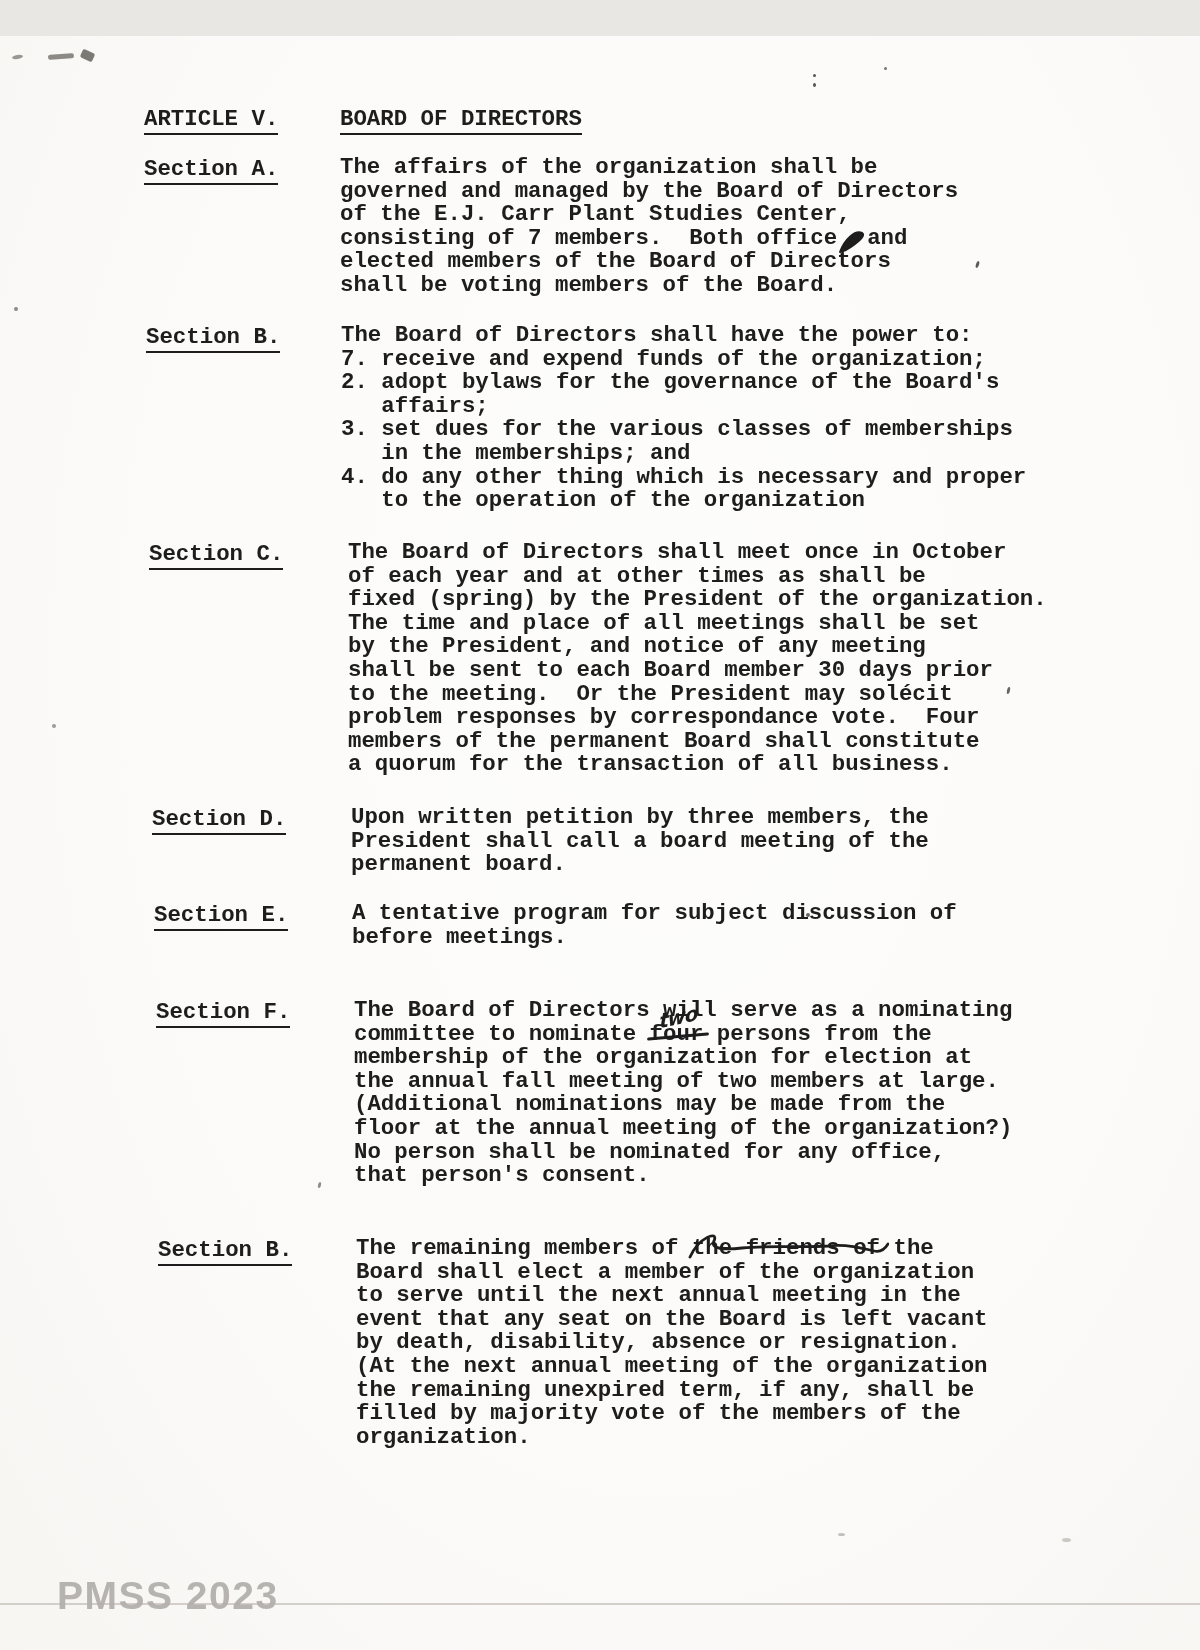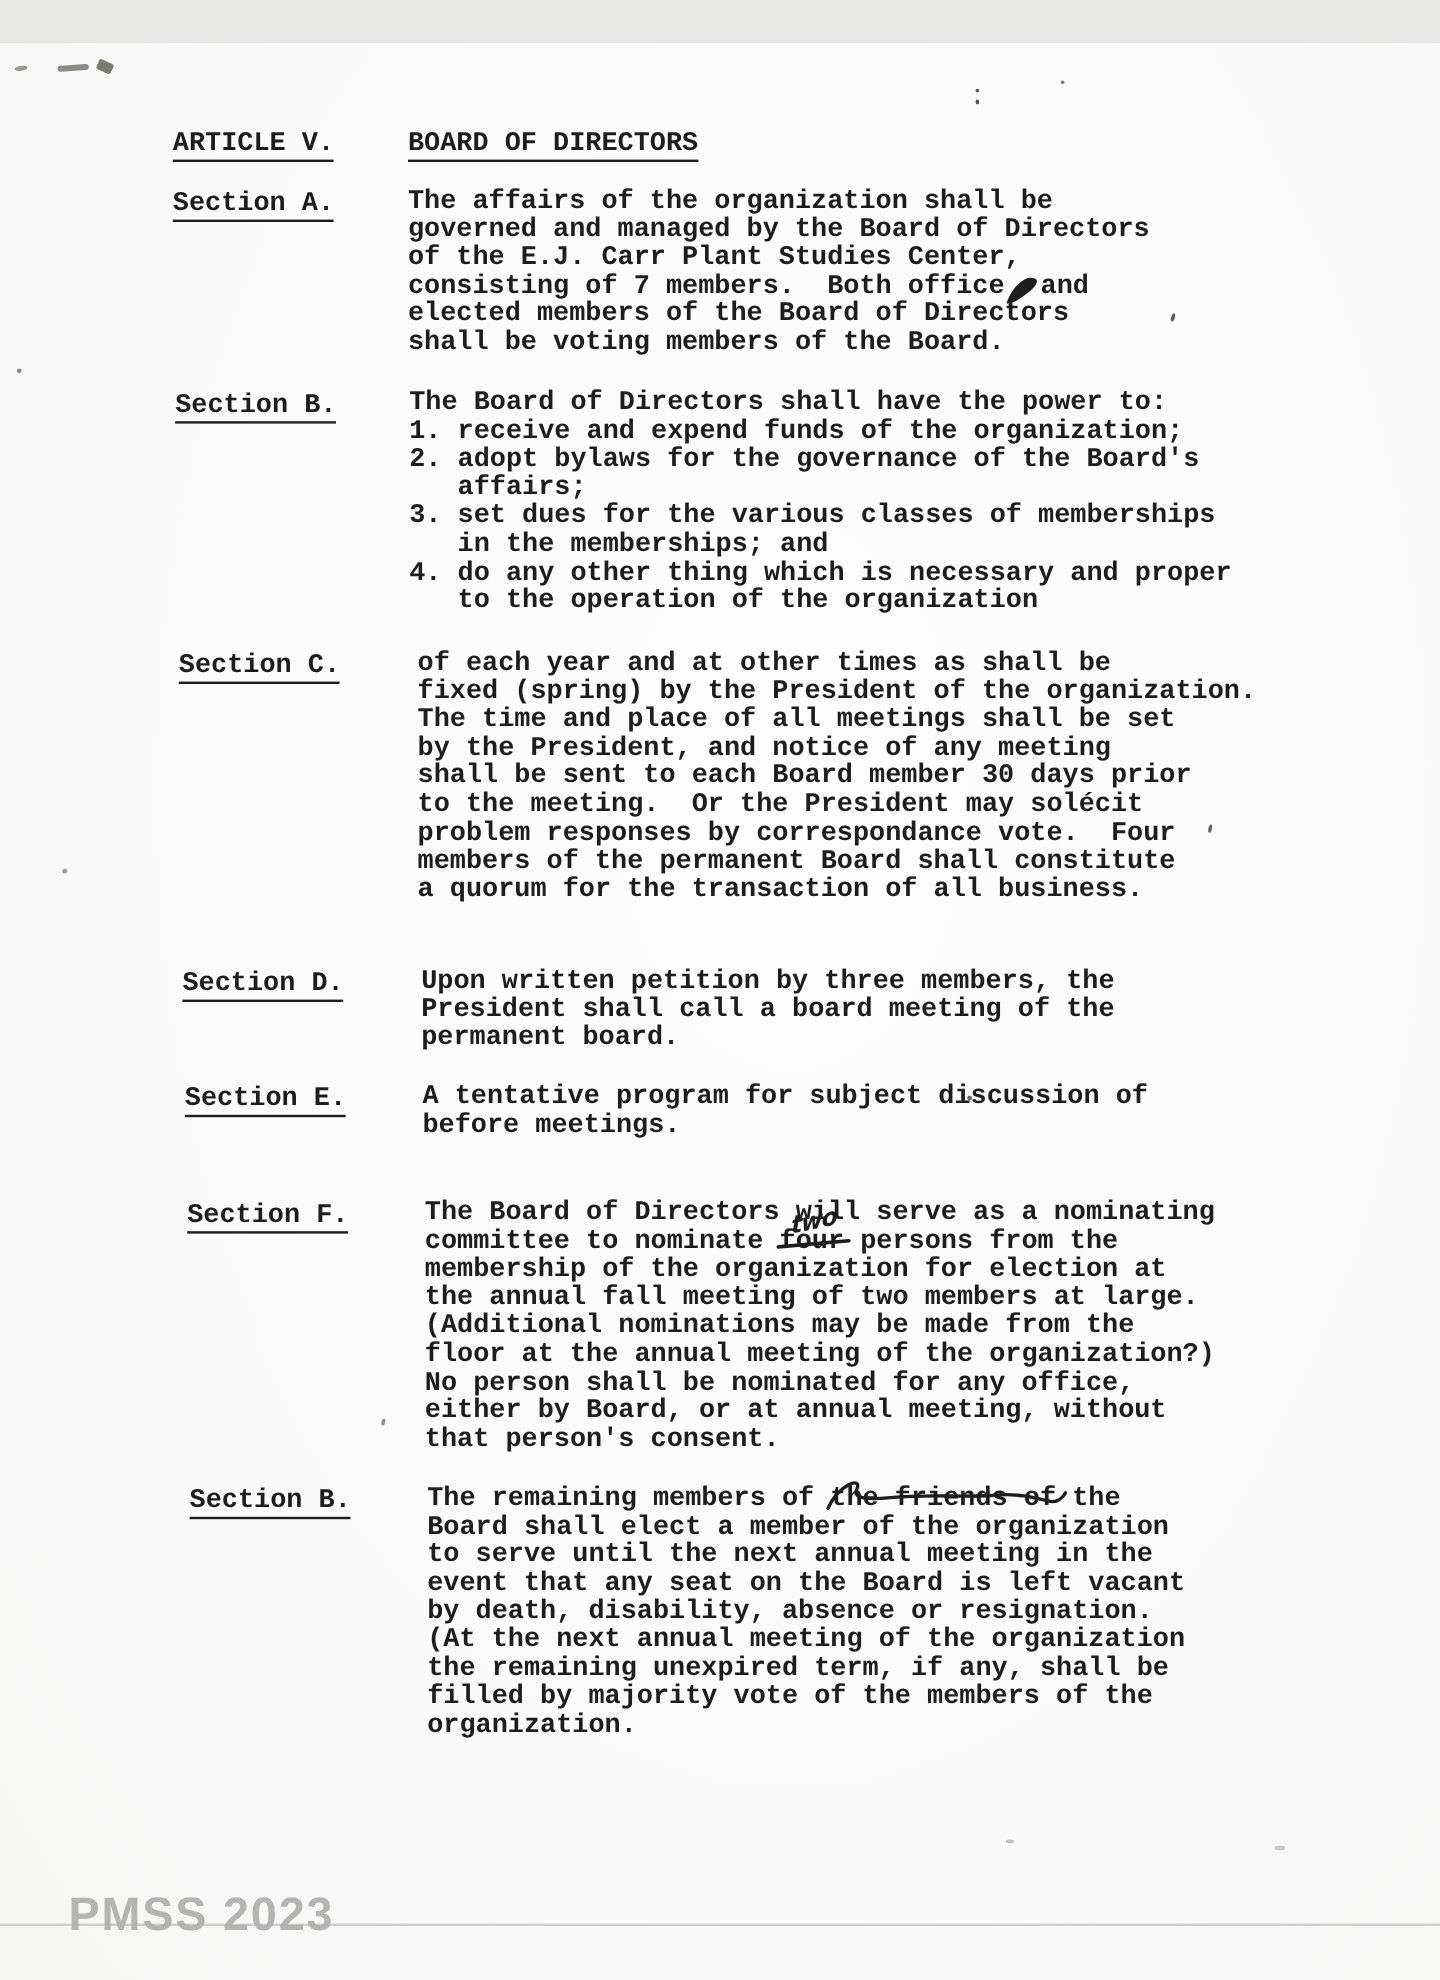--- a/index.html
+++ b/index.html
@@ -73,32 +73,33 @@
                 <circle cx="7" cy="28" r="1.6" fill="#1d1d1d"></circle>
               </svg></span>and</div>
           <div class="line">elected members of the Board of Directors</div>
           <div class="line">shall be voting members of the Board.</div>
         </div>
       </div>
       <div class="typed" style="left: 0px; top: 288px; width: 1200px;">
         <span class="u section-label" style="left: 146px;">Section B.</span>
         <div class="section-body" style="left: 341px;">
           <div class="line">The Board of Directors shall have the power to:</div>
-          <div class="line">1. receive and expend funds of the organization;</div>
+          <div class="line">7. receive and expend funds of the organization;</div>
           <div class="line">2. adopt bylaws for the governance of the Board's</div>
           <div class="line">   affairs;</div>
           <div class="line">3. set dues for the various classes of memberships</div>
           <div class="line">   in the memberships; and</div>
           <div class="line">4. do any other thing which is necessary and proper</div>
           <div class="line">   to the operation of the organization</div>
         </div>
       </div>
       <div class="typed" style="left: 0px; top: 505px; width: 1200px;">
         <span class="u section-label" style="left: 149px;">Section C.</span>
         <div class="section-body" style="left: 348px;">
+          <div class="line">The Board of Directors shall meet once in October</div>
           <div class="line">of each year and at other times as shall be</div>
           <div class="line">fixed (spring) by the President of the organization.</div>
           <div class="line">The time and place of all meetings shall be set</div>
           <div class="line">by the President, and notice of any meeting</div>
           <div class="line">shall be sent to each Board member 30 days prior</div>
           <div class="line">to the meeting.  Or the President may solécit</div>
           <div class="line">problem responses by correspondance vote.  Four</div>
           <div class="line">members of the permanent Board shall constitute</div>
           <div class="line">a quorum for the transaction of all business.</div>
         </div>
@@ -121,21 +122,20 @@
       <div class="typed" style="left: 0px; top: 963px; width: 1200px;">
         <span class="u section-label" style="left: 156px;">Section F.</span>
         <div class="section-body" style="left: 354px;">
           <div class="line">The Board of Directors will serve as a nominating</div>
           <div class="line">committee to nominate <span class="strike">four<span class="hand">two</span></span> persons from the</div>
           <div class="line">membership of the organization for election at</div>
           <div class="line">the annual fall meeting of two members at large.</div>
           <div class="line">(Additional nominations may be made from the</div>
           <div class="line">floor at the annual meeting of the organization?)</div>
           <div class="line">No person shall be nominated for any office,</div>
-          <div class="line">either by Board, or at annual meeting, without</div>
           <div class="line">that person's consent.</div>
         </div>
       </div>
       <div class="typed" style="left: 0px; top: 1201px; width: 1200px;">
         <span class="u section-label" style="left: 158px;">Section B.</span>
         <div class="section-body" style="left: 356px;">
           <div class="line">The remaining members of <span class="loopstrike">the friends of<svg width="203" height="36" viewBox="0 0 203 36">
                 <path d="M4 28 C 13 8, 33 1, 28 12 C 24 20, 38 21, 56 19 C 88 16, 114 19, 142 17 C 160 15, 176 19, 188 22 C 194 23.5, 199 20, 202 15" fill="none" stroke="#1d1d1d" stroke-width="2.8" stroke-linecap="round"></path>
               </svg></span> the</div>
           <div class="line">Board shall elect a member of the organization</div>

